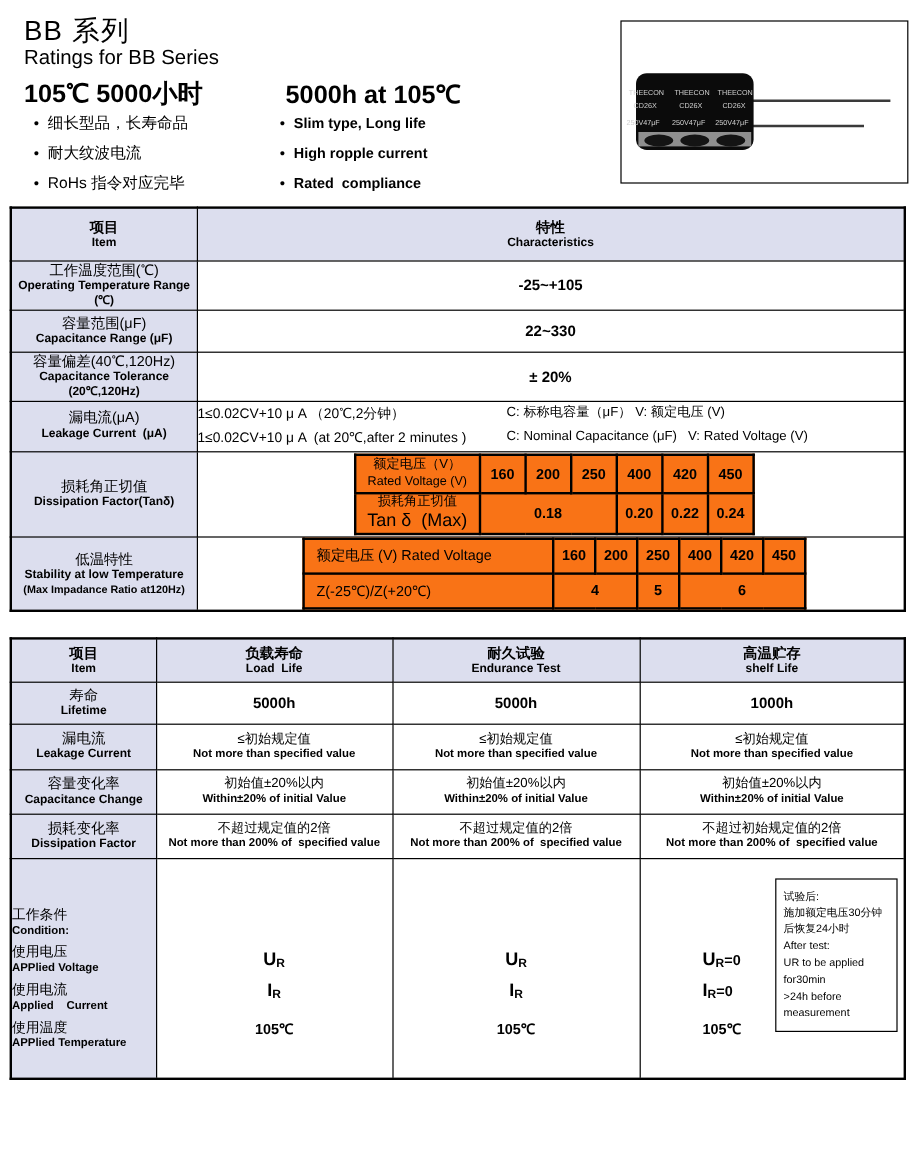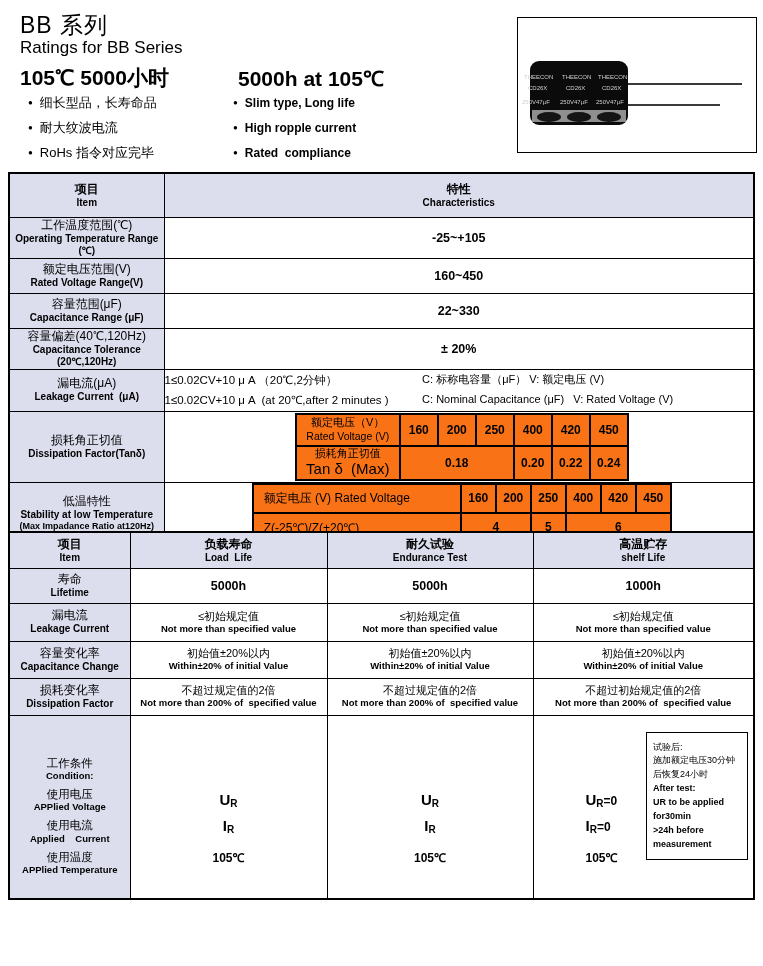--- a/index.html
+++ b/index.html
@@ -43,33 +43,33 @@
   
   td.subwrap{text-align:left;}
   table.sub{border-collapse:collapse;display:inline-table;margin-left:6px;vertical-align:middle;background:#f97316;}
   table.sub td{border:2px solid #000;text-align:center;vertical-align:middle;font-weight:bold;font-size:12px;}
   table.sub1 td.sl{width:102px;font-weight:normal;}
   table.sub1 td{height:30px;width:36px;}
   table.sub2 td.sl{width:196px;text-align:left;padding-left:10px;font-weight:normal;font-size:12px;}
   table.sub2 td{height:27px;width:33px;}
 
   
-  .cond-lbl{display:flex;flex-direction:column;align-items:center;padding-top:13px;}
+  .cond-lbl{display:flex;flex-direction:column;align-items:flex-start;padding-top:13px;}
   .cond-lbl .cn{font-size:11.5px;margin-top:5px;}
   .cond-lbl .en{font-size:9.5px;}
   .cond-val{display:flex;flex-direction:column;align-items:center;padding-top:44px;}
   .uval{font-size:15px;font-weight:bold;line-height:1;}
   .uval .sb{font-size:10px;font-weight:bold;position:relative;top:2px;}
   .uval .eq{font-size:12px;font-weight:bold;}
   .cond-val .row2{margin-top:11px;}
   .cond-val .tmp{margin-top:16px;font-size:12px;font-weight:bold;}
   td.shelfcell{position:relative;}
   .notebox{position:absolute;right:5px;top:16px;width:102px;height:128px;border:1px solid #000;background:#fff;text-align:left;padding:8px 5px 0 6px;box-sizing:border-box;}
   .notebox div{font-size:9px;line-height:1.55;}
-  .notebox .nen{font-weight:bold;}
+  .notebox .nen{font-weight:normal;}
 </style>
 </head>
 <body>
 
 <div class="page">
 
   <div class="title-cn">BB 系列</div>
   <div class="title-en">Ratings for BB Series</div>
   <div class="spec-cn">105℃ 5000小时</div>
   <div class="spec-en">5000h at 105℃</div>
@@ -141,27 +141,20 @@
         <div class="cn">特性</div>
         <div class="en">Characteristics</div>
       </th>
     </tr>
     <tr style="height:35px">
       <td class="lbl">
         <div class="cn">工作温度范围(℃)</div>
         <div class="en">Operating Temperature Range (℃)</div>
       </td>
       <td class="val">-25~+105</td>
-    </tr>
-    <tr style="height:35px">
-      <td class="lbl">
-        <div class="cn">额定电压范围(V)</div>
-        <div class="en">Rated Voltage Range(V)</div>
-      </td>
-      <td class="val">160~450</td>
     </tr>
     <tr style="height:35px">
       <td class="lbl">
         <div class="cn">容量范围(μF)</div>
         <div class="en">Capacitance Range (μF)</div>
       </td>
       <td class="val">22~330</td>
     </tr>
     <tr style="height:33px">
       <td class="lbl">

